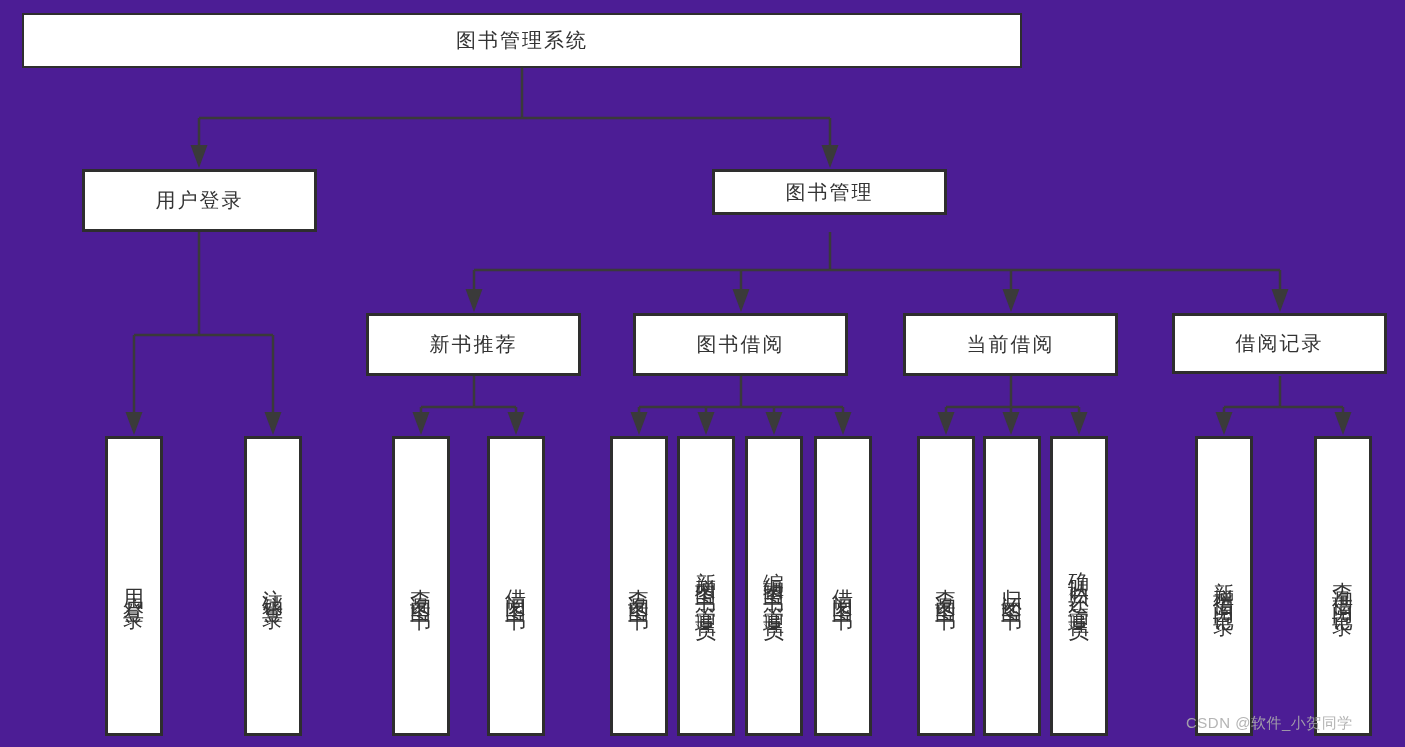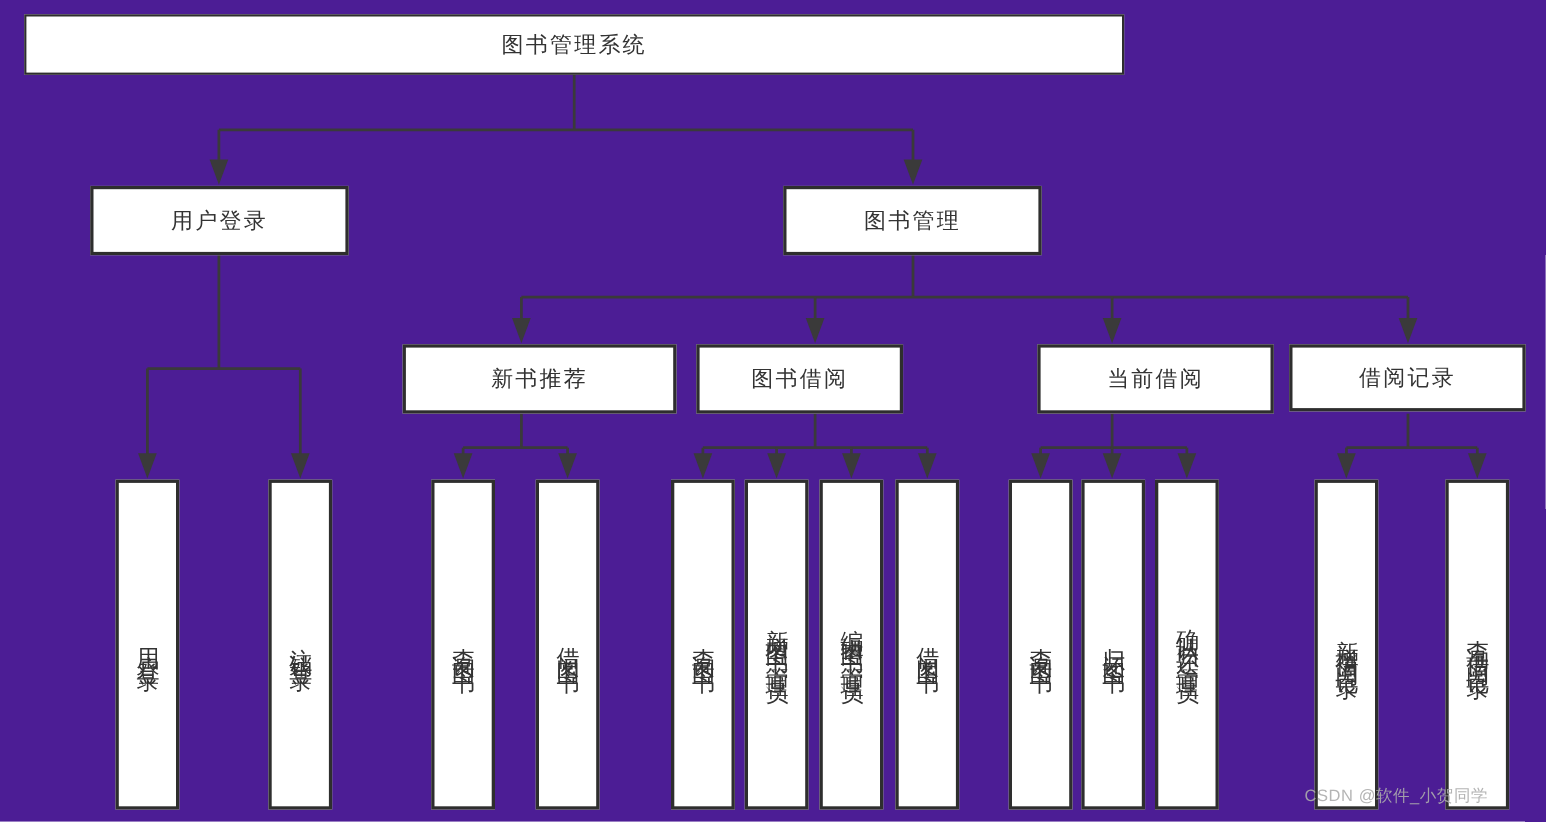--- a/index.html
+++ b/index.html
@@ -124,25 +124,25 @@
       <polygon points="1070.5,412 1087.5,412 1079,435"></polygon>
 
       <polygon points="1215.5,412 1232.5,412 1224,435"></polygon>
       <polygon points="1334.5,412 1351.5,412 1343,435"></polygon>
     </g>
   </svg>
 
   <div class="box root-box" style="left:22px; top:13px; width:1000px; height:55px;">图书管理系统</div>
 
   <div class="box" style="left:82px; top:169px; width:235px; height:63px;">用户登录</div>
-  <div class="box" style="left:712px; top:169px; width:235px; height:63px;">图书管理</div>
+  <div class="box" style="left:712px; top:169px; width:235px; height:46px;">图书管理</div>
 
-  <div class="box" style="left:366px; top:313px; width:249px; height:63px;">新书推荐</div>
-  <div class="box" style="left:633px; top:313px; width:188px; height:63px;">图书借阅</div>
-  <div class="box" style="left:903px; top:313px; width:215px; height:63px;margin-left:40px;">当前借阅</div>
+  <div class="box" style="left:366px; top:313px; width:215px; height:63px;">新书推荐</div>
+  <div class="box" style="left:633px; top:313px; width:215px; height:63px;">图书借阅</div>
+  <div class="box" style="left:903px; top:313px; width:215px; height:63px;">当前借阅</div>
   <div class="box" style="left:1172px; top:313px; width:215px; height:61px;">借阅记录</div>
 
   <div class="box vbox" style="left:105px; top:436px; width:58px; height:300px;">用户登录</div>
   <div class="box vbox" style="left:244px; top:436px; width:58px; height:300px;">注销登录</div>
 
   <div class="box vbox" style="left:392px; top:436px; width:58px; height:300px;">查询图书</div>
   <div class="box vbox" style="left:487px; top:436px; width:58px; height:300px;">借阅图书</div>
 
   <div class="box vbox" style="left:610px; top:436px; width:58px; height:300px;">查询图书</div>
   <div class="box vbox" style="left:677px; top:436px; width:58px; height:300px;">新增图书（管理员）</div>

